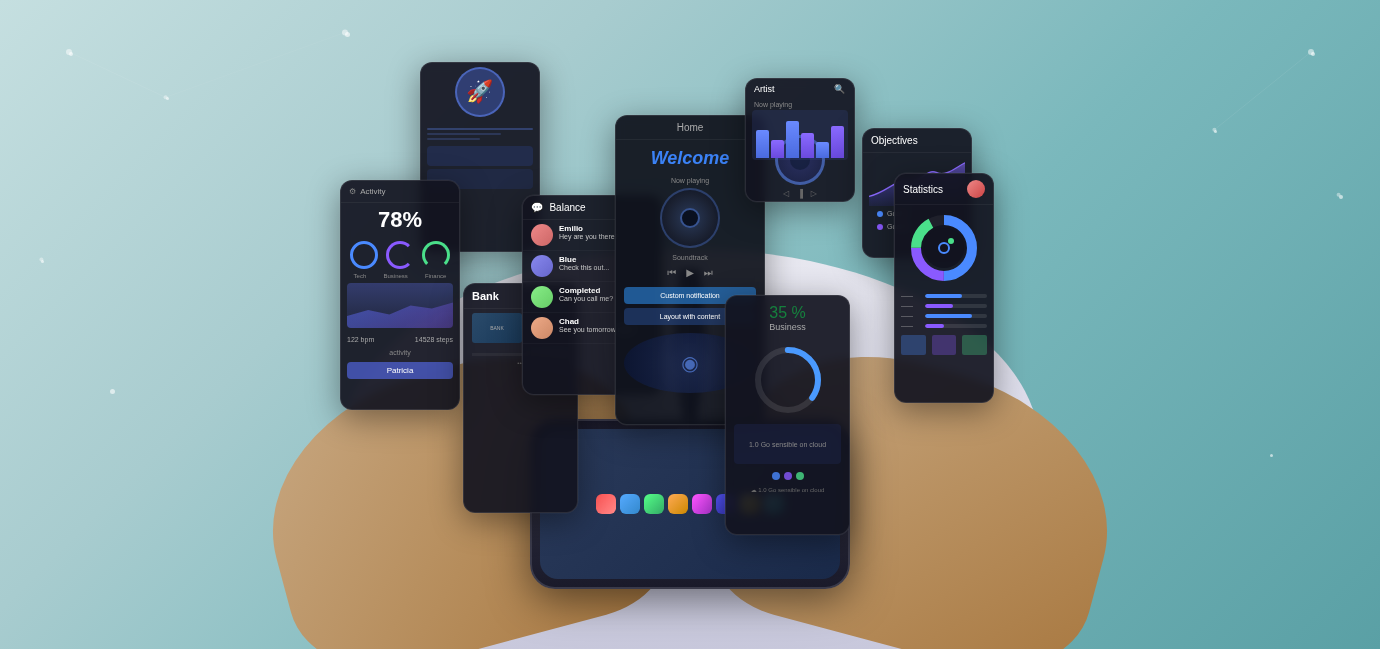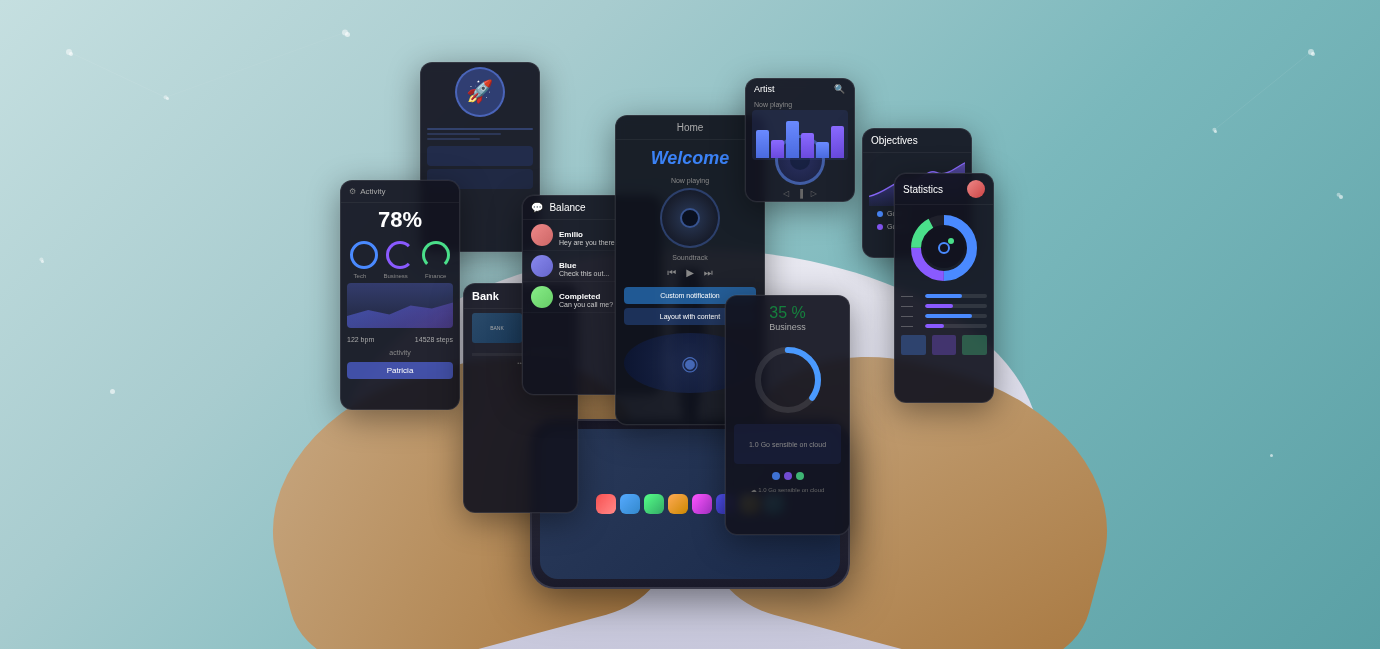--- a/index.html
+++ b/index.html
@@ -282,21 +282,21 @@
       display: flex;
       align-items: center;
       gap: 6px;
       font-size: 10px;
       color: #fff;
       border-bottom: 1px solid rgba(255,255,255,0.05);
     }
 
     .msg-item {
       display: flex;
-      align-items: flex-end;
+      align-items: flex-start;
       gap: 6px;
       padding: 4px 8px;
       border-bottom: 1px solid rgba(255,255,255,0.03);
     }
 
     .avatar-circle {
       width: 22px;
       height: 22px;
       border-radius: 50%;
       background: linear-gradient(135deg, #8a6, #6a8);
@@ -648,20 +648,27 @@
         <div>
           <div class="msg-name">Blue</div>
           <div class="msg-text">Check this out...</div>
         </div>
       </div>
       <div class="msg-item">
         <div class="avatar-circle" style="background:linear-gradient(135deg,#8e8,#6c6);"></div>
         <div>
           <div class="msg-name">Completed</div>
           <div class="msg-text">Can you call me?</div>
+        </div>
+      </div>
+      <div class="msg-item">
+        <div class="avatar-circle" style="background:linear-gradient(135deg,#ea8,#c86);"></div>
+        <div>
+          <div class="msg-name">Chad</div>
+          <div class="msg-text">See you tomorrow right?</div>
         </div>
       </div>
     </div>
 
     <div class="ui-card card-home">
       <div class="home-header">Home</div>
       <div class="welcome-text">Welcome</div>
       <div style="font-size:7px; color:#888; text-align:center;">Now playing</div>
       <div class="dj-circle">
         <div class="dj-inner"></div>

